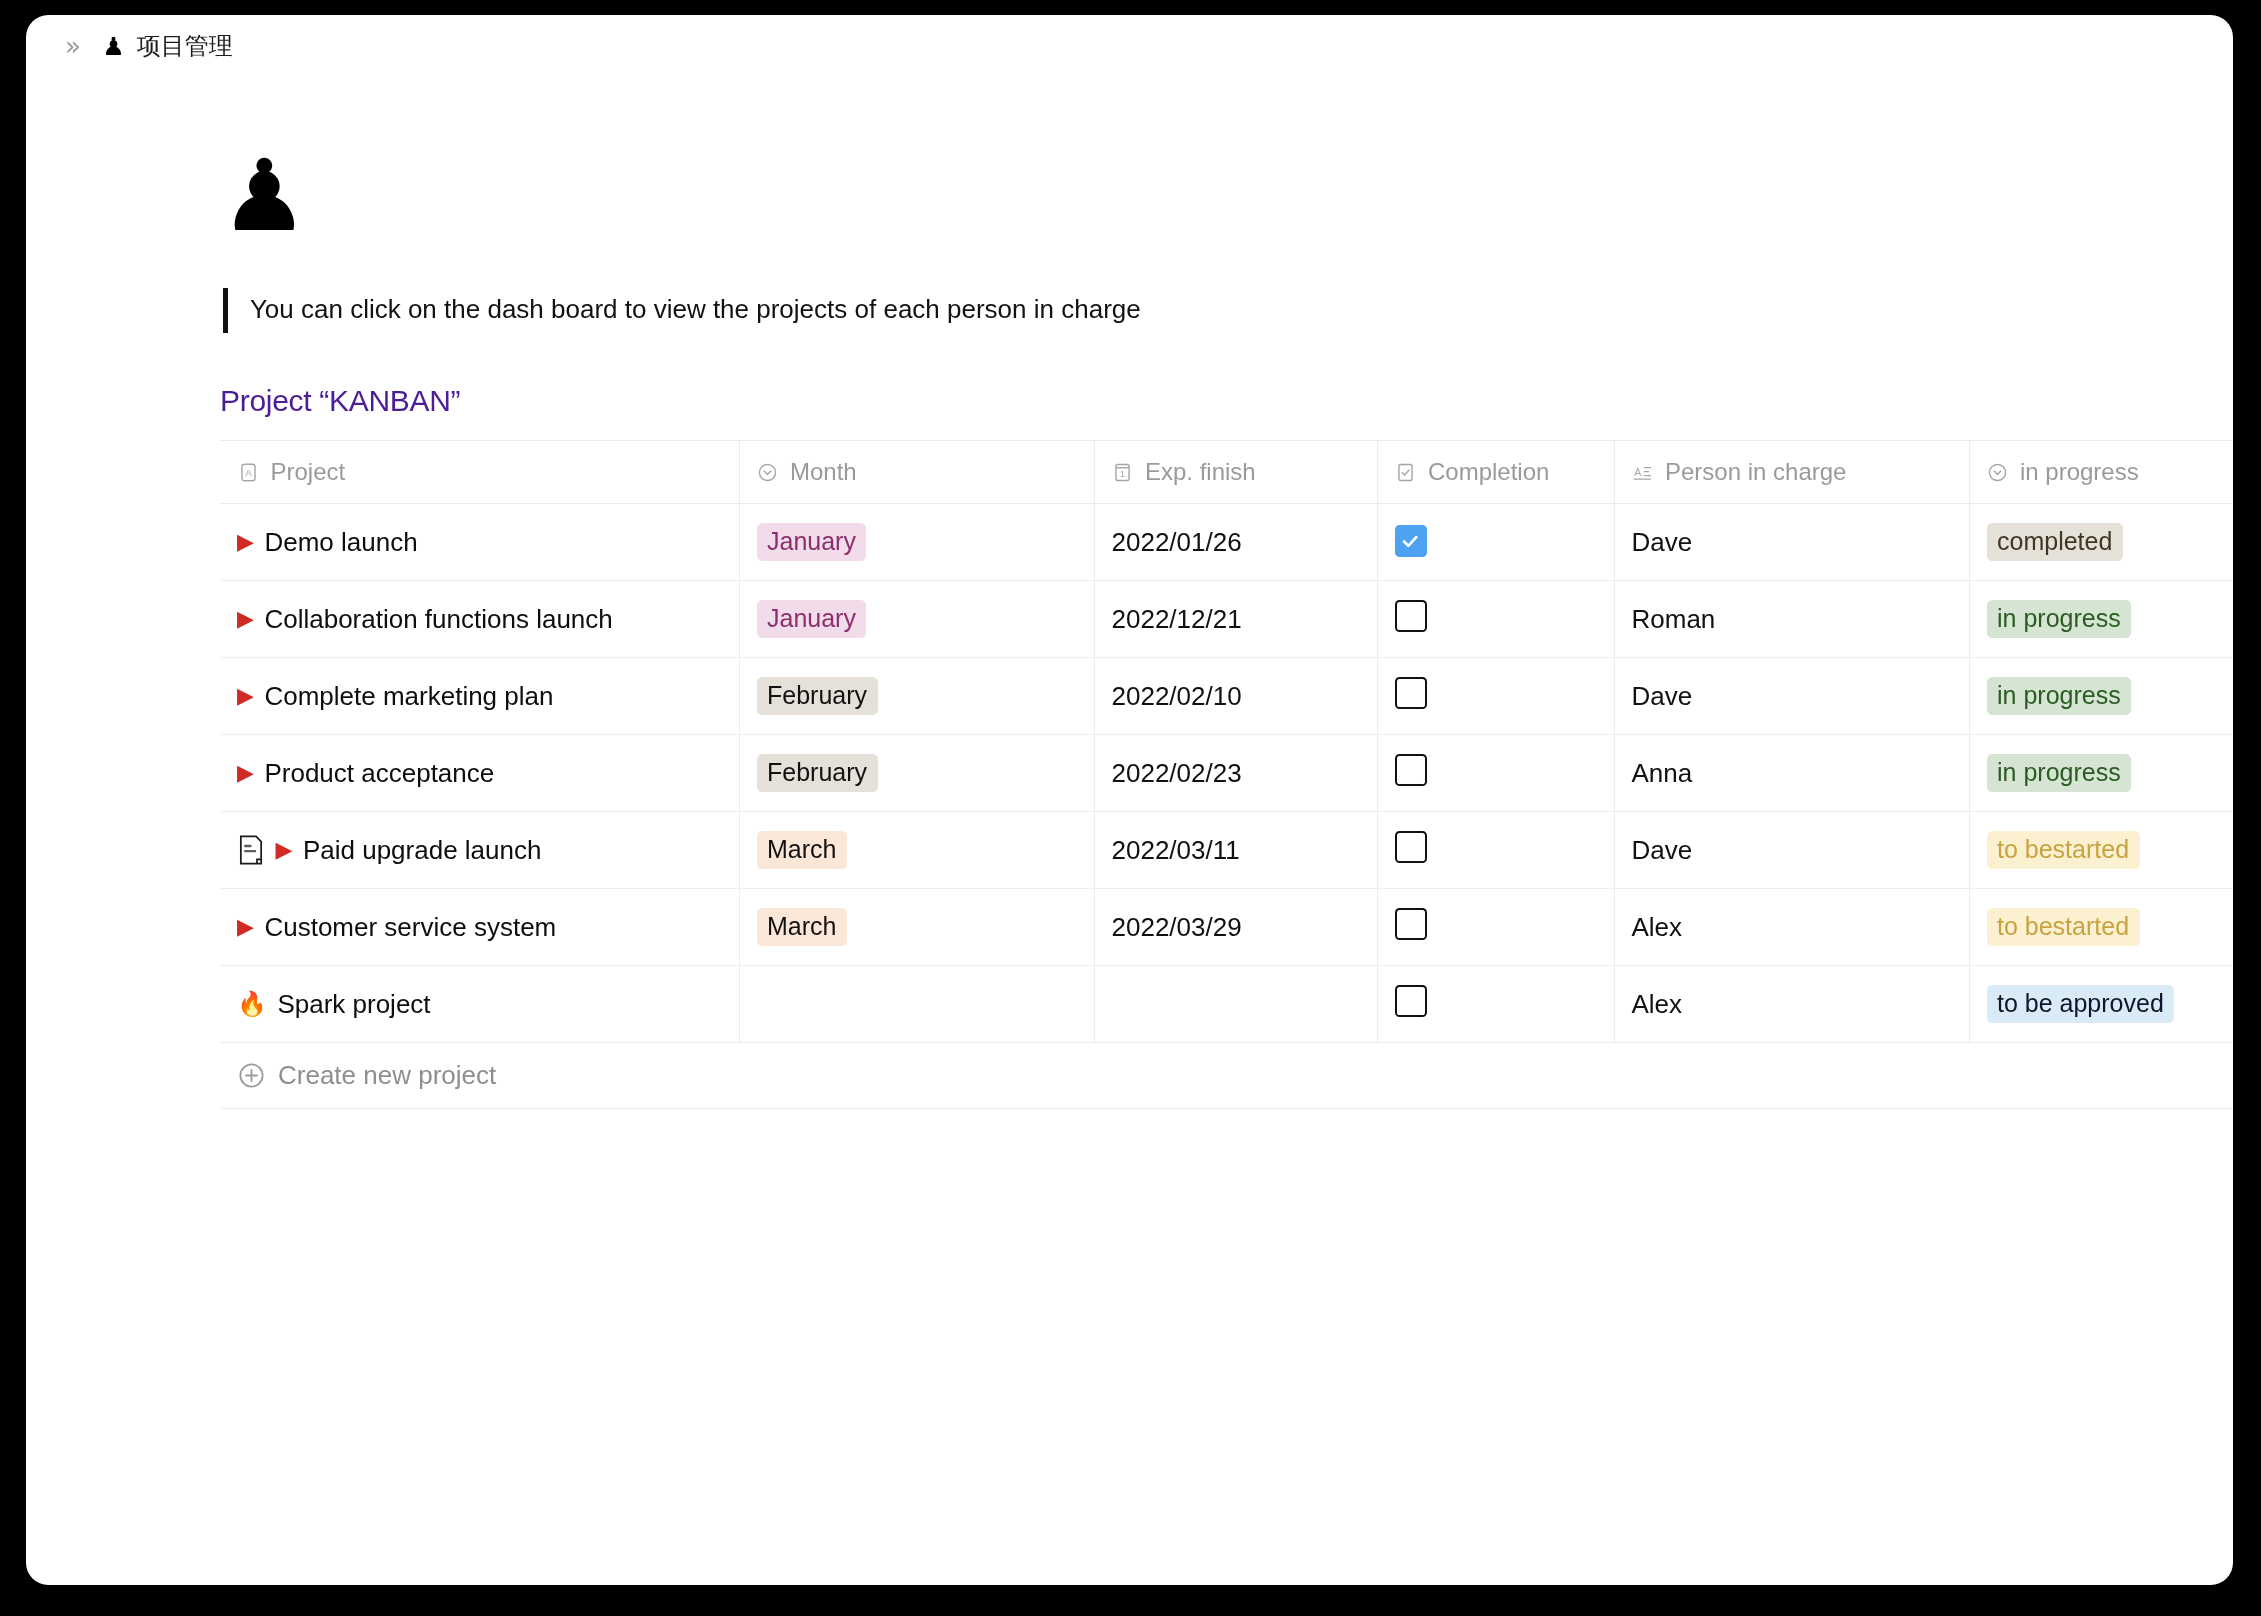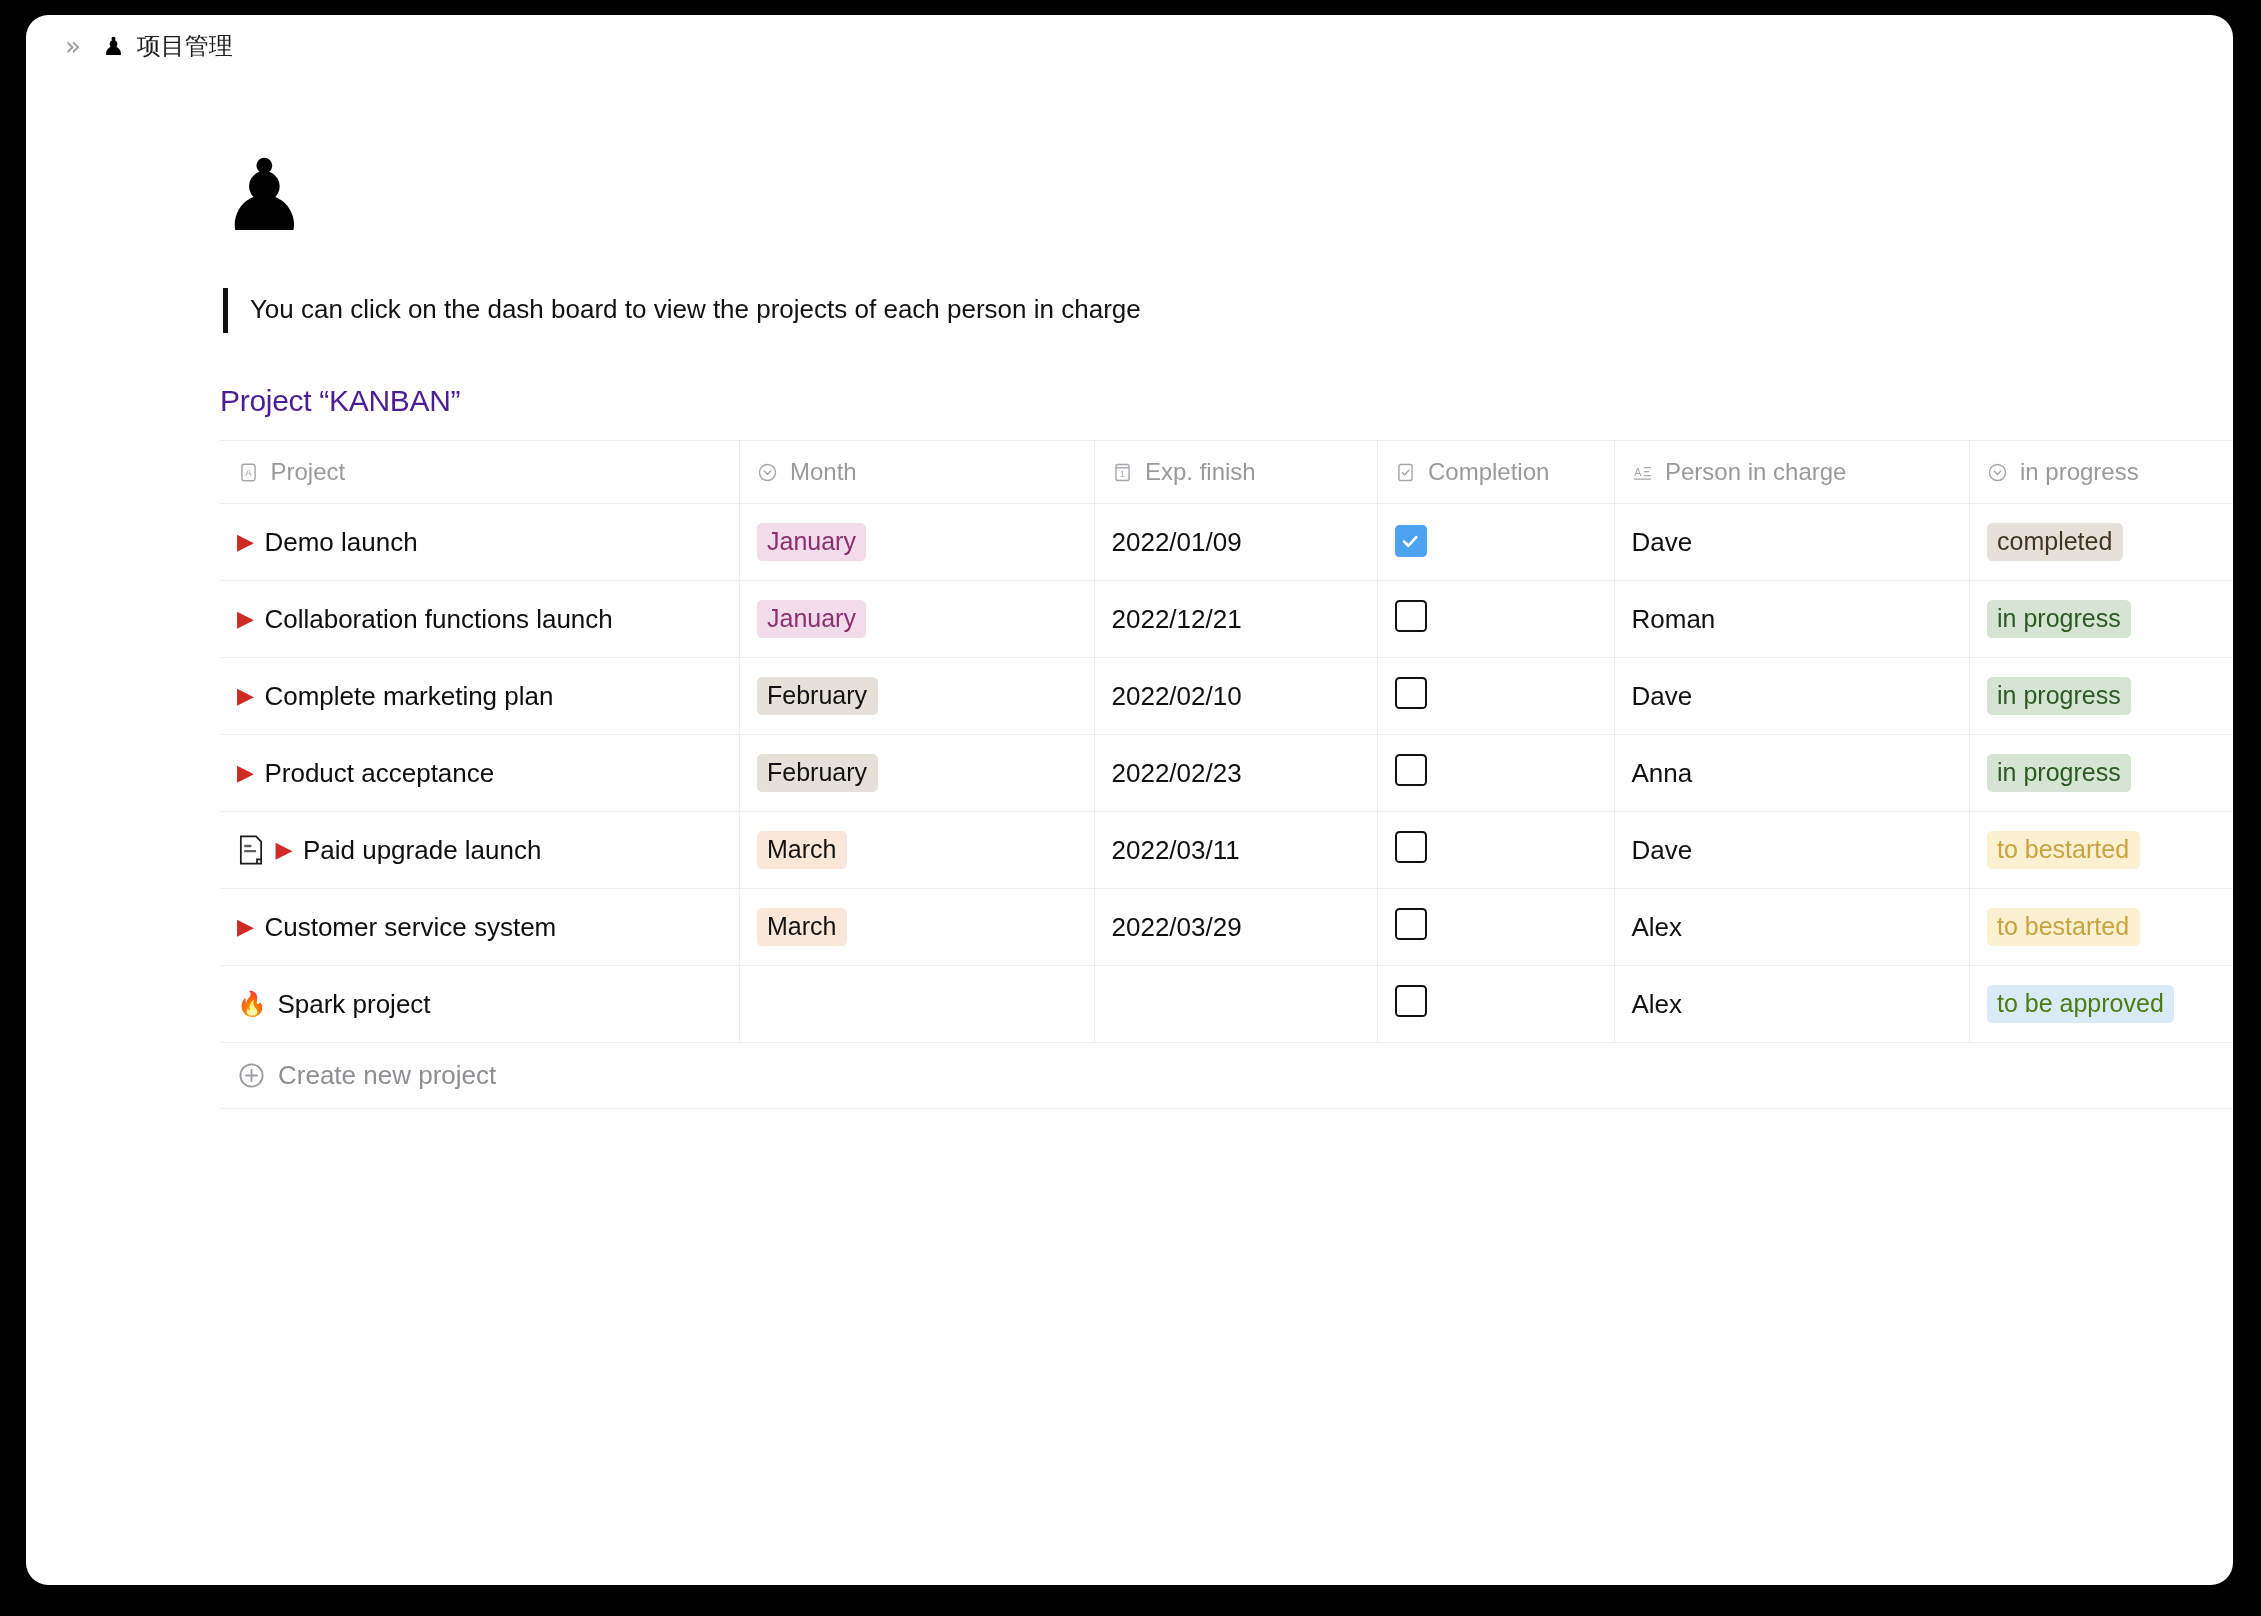--- a/index.html
+++ b/index.html
@@ -362,21 +362,21 @@
           </thead>
           <tbody id="grid-body">
               <tr>
                 <td>
                   <div class="cell-project">
                     <span class="flag-icon">▶</span>
                     <span class="proj-name">Demo launch</span>
                   </div>
                 </td>
                 <td><span class="tag" style="background:#f2dcea;color:#8c2f6e;">January</span></td>
-                <td><span>2022/01/09</span></td>
+                <td><span>2022/01/26</span></td>
                 <td><span class="cb on">
                     <svg width="22.3" height="22.3" viewBox="0 0 24 24" fill="none">
                       <path d="M5.4 12.4 L10 17 L18.6 7.6" stroke="#ffffff" stroke-width="2.9" stroke-linecap="round" stroke-linejoin="round"></path>
                     </svg>
                   </span></td>
                 <td><span>Dave</span></td>
                 <td><span class="tag" style="background:#e5e1d9;color:#3e3722;">completed</span></td>
               </tr>
               <tr>
                 <td>
@@ -454,21 +454,21 @@
                 <td>
                   <div class="cell-project">
                     <span class="fire-icon">🔥</span>
                     <span class="proj-name">Spark project</span>
                   </div>
                 </td>
                 <td></td>
                 <td><span></span></td>
                 <td><span class="cb off"></span></td>
                 <td><span>Alex</span></td>
-                <td><span class="tag" style="background:#daebf8;color:#4d7c0f;">to be approved</span></td>
+                <td><span class="tag" style="background:#daebf8;color:#0f172a;">to be approved</span></td>
               </tr>
             </tbody>
         </table>
 
         <div class="create-row">
           <span class="plus-icon">
             <svg width="29" height="29" viewBox="0 0 24 24" fill="none">
               <circle cx="12" cy="12" r="9.2" stroke="#9a9a9f" stroke-width="1.5"></circle>
               <path d="M12 7.4 V16.6 M7.4 12 H16.6" stroke="#9a9a9f" stroke-width="1.5" stroke-linecap="round"></path>
             </svg>

